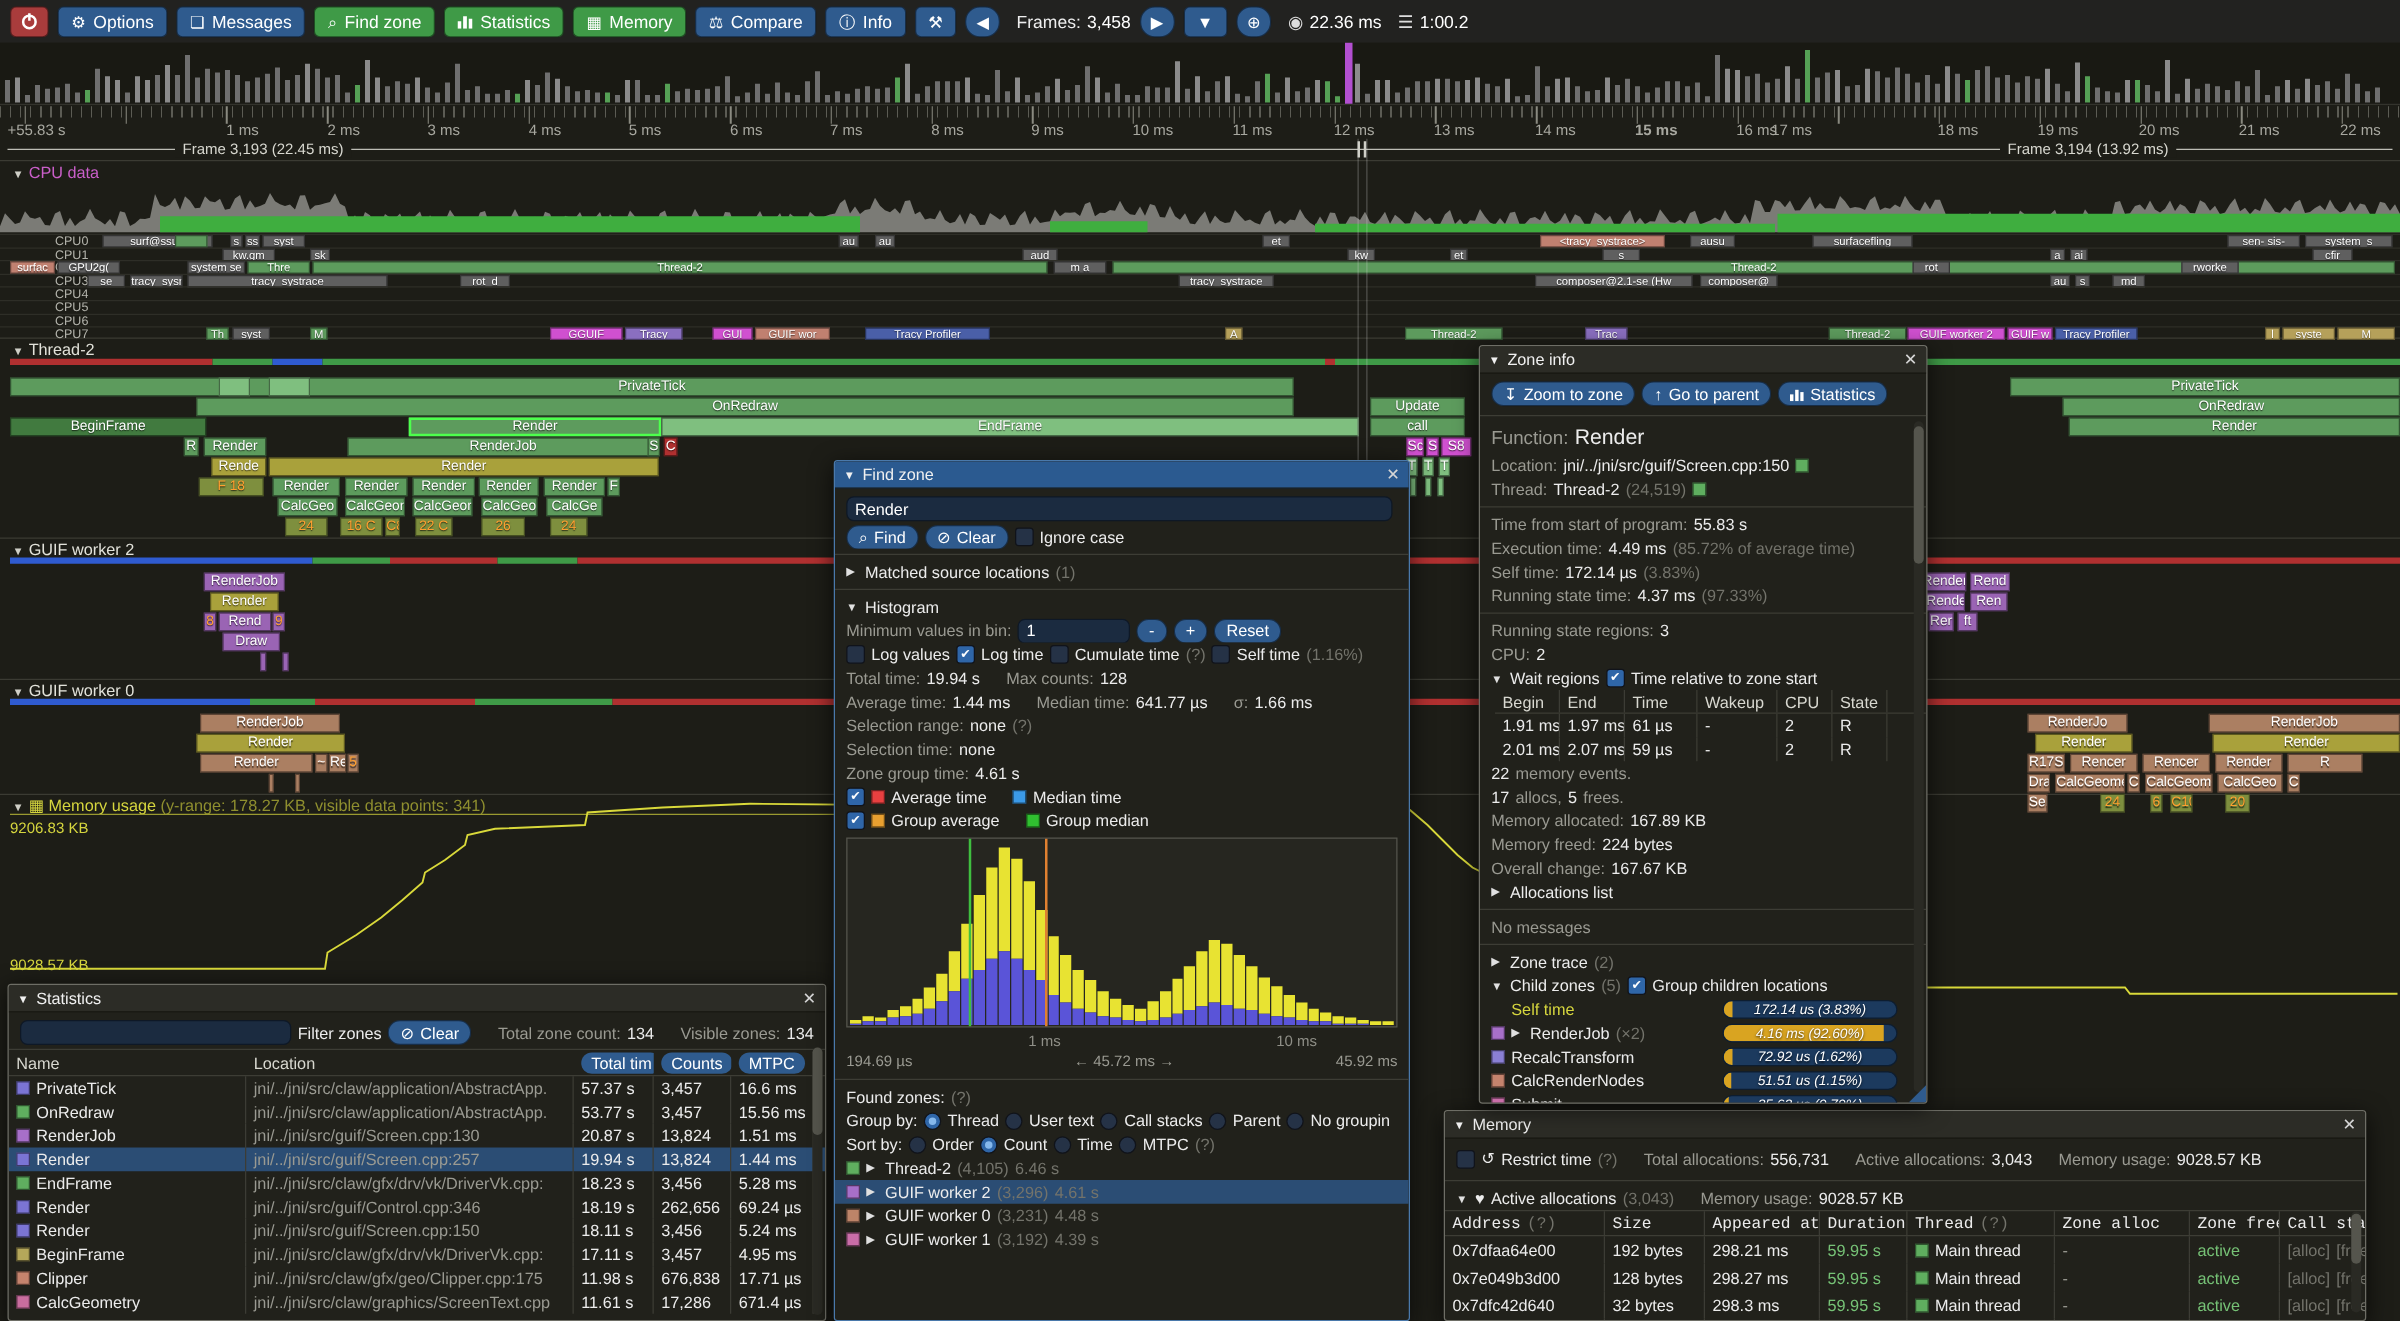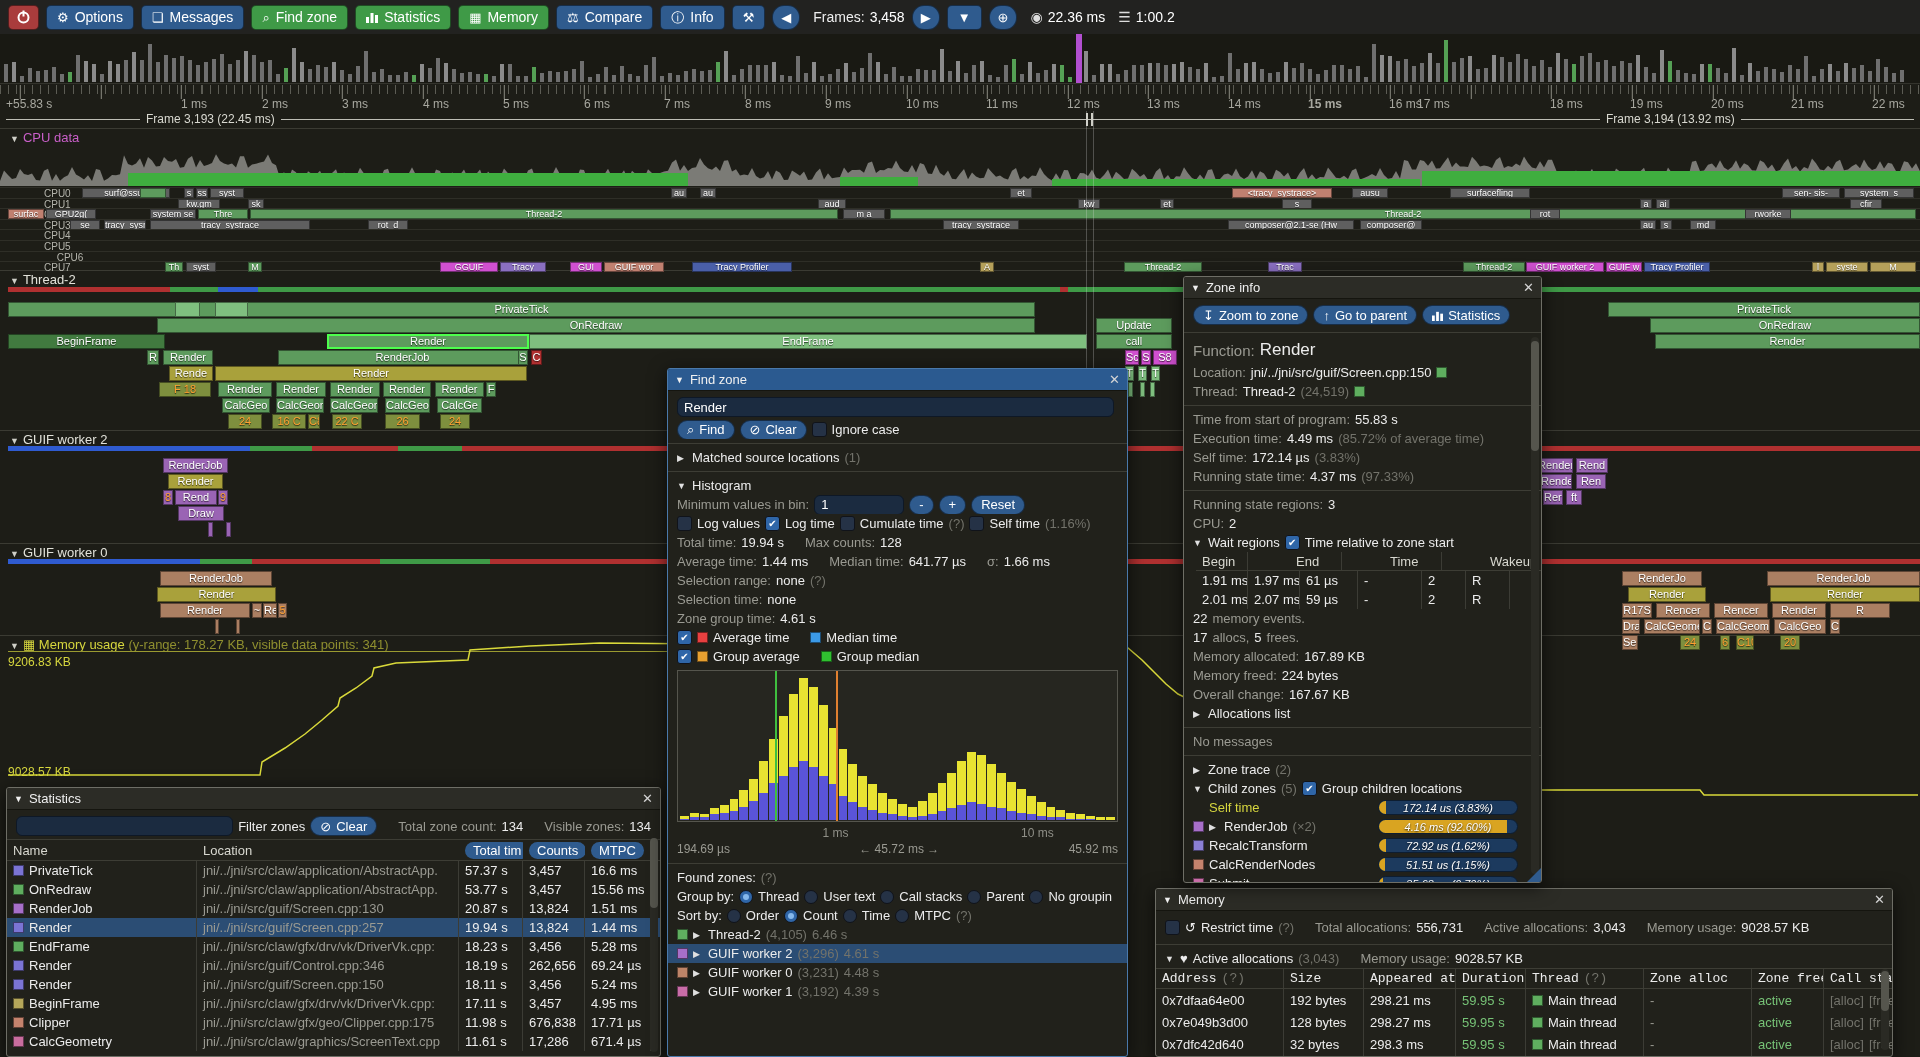--- a/index.html
+++ b/index.html
@@ -524,21 +524,21 @@
     <div class="zone cpu-block z-g" style="left: 943px; width: 76px; top: 219.8px;">tracy_systrace</div>
     <div class="zone cpu-block z-g" style="left: 1228px; width: 126px; top: 219.8px;">composer@2.1-se (Hw</div>
     <div class="zone cpu-block z-g" style="left: 1360px; width: 62px; top: 219.8px;">composer@</div>
     <div class="zone cpu-block z-g" style="left: 1640px; width: 16px; top: 219.8px;">au</div>
     <div class="zone cpu-block z-g" style="left: 1660px; width: 12px; top: 219.8px;">s</div>
     <div class="zone cpu-block z-g" style="left: 1690px; width: 26px; top: 219.8px;">md</div>
     <div class="cpu-label" style="top: 230.4px;">CPU4</div>
     <div style="position: absolute; left: 0px; width: 1920px; border-top: 1px solid rgb(46, 46, 39); top: 229.4px;"></div>
     <div class="cpu-label" style="top: 241px;">CPU5</div>
     <div style="position: absolute; left: 0px; width: 1920px; border-top: 1px solid rgb(46, 46, 39); top: 240px;"></div>
-    <div class="cpu-label" style="top: 251.6px; text-align: center;">CPU6</div>
+    <div class="cpu-label" style="top: 251.6px;">CPU6</div>
     <div style="position: absolute; left: 0px; width: 1920px; border-top: 1px solid rgb(46, 46, 39); top: 250.6px;"></div>
     <div class="cpu-label" style="top: 262.2px;">CPU7</div>
     <div style="position: absolute; left: 0px; width: 1920px; border-top: 1px solid rgb(46, 46, 39); top: 261.2px;"></div>
     <div class="zone cpu-block z-g1" style="left: 165px; width: 18px; top: 262.2px;">Th</div>
     <div class="zone cpu-block z-g" style="left: 186px; width: 30px; top: 262.2px;">syst</div>
     <div class="zone cpu-block z-g1" style="left: 248px; width: 14px; top: 262.2px;">M</div>
     <div class="zone cpu-block z-mag" style="left: 440px; width: 58px; top: 262.2px;">GGUIF</div>
     <div class="zone cpu-block z-pur" style="left: 500px; width: 46px; top: 262.2px;">Tracy</div>
     <div class="zone cpu-block z-mag" style="left: 570px; width: 32px; top: 262.2px;">GUI</div>
     <div class="zone cpu-block z-sal" style="left: 604px; width: 60px; top: 262.2px;">GUIF wor</div>
@@ -1203,21 +1203,21 @@
       <div class="info-line">
         <span class="lab">CPU:</span>
         <span class="val">2</span>
       </div>
       <div class="info-line">
         <span class="tri-ctl">▼</span>
         <span class="val">Wait regions</span>
         <span class="chk on">✔</span>
         <span class="val">Time relative to zone start</span>
       </div>
-      <div class="grid-row hdr col-div" style="grid-template-columns: 52px 52px 58px 64px 44px 44px; margin-left: 12px; border-bottom: 1px solid rgb(61, 61, 53); gap: 42px;">
+      <div class="grid-row hdr col-div" style="grid-template-columns: 52px 52px 58px 64px 44px 44px; margin-left: 12px; border-bottom: 1px solid rgb(61, 61, 53);">
         <div>Begin</div>
         <div>End</div>
         <div>Time</div>
         <div>Wakeup</div>
         <div>CPU</div>
         <div>State</div>
       </div>
       <div class="grid-row col-div" style="grid-template-columns: 52px 52px 58px 64px 44px 44px; margin-left: 12px;">
         <div class="val">1.91 ms</div>
         <div class="val">1.97 ms</div>

